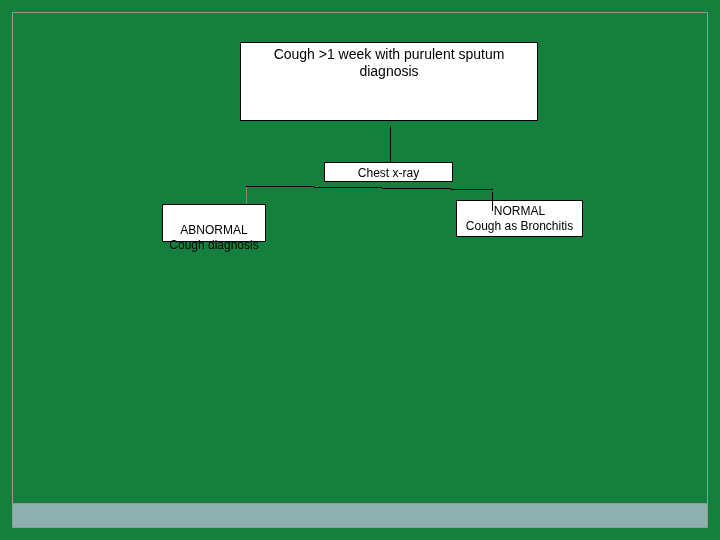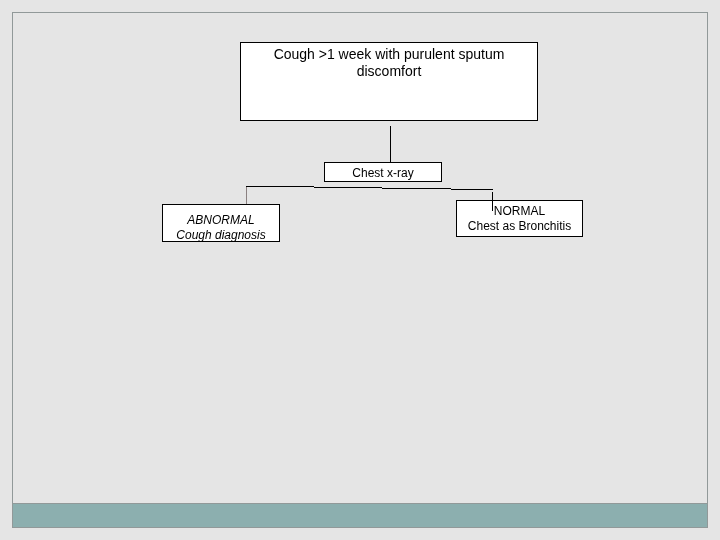--- a/index.html
+++ b/index.html
@@ -1,50 +1,50 @@
 <!DOCTYPE html>
 <html><head>
 <meta charset="utf-8">
 <title>flow</title>
 <style>
   html,body{margin:0;padding:0;}
   body{width:720px;height:540px;background:#ffffff;font-family:"Liberation Sans",sans-serif;-webkit-font-smoothing:antialiased;}
-  #slide{position:relative;width:720px;height:540px;overflow:hidden;background:#e5e5e5;will-change:transform;}
+  #slide{position:relative;width:720px;height:540px;overflow:hidden;background:#15803d;will-change:transform;}
   #frame{position:absolute;left:12px;top:12px;width:696px;height:516px;border:1px solid #919999;box-sizing:border-box;}
   #footbar{position:absolute;left:12px;top:503px;width:696px;height:25px;background:#8cafaf;box-sizing:border-box;border:1px solid #919999;}
   .box{position:absolute;border:1px solid #000;box-sizing:border-box;text-align:center;color:#000;background:#fff;}
   #box-top{left:240px;top:42px;width:298px;height:79px;font-size:14px;line-height:17px;padding-top:2.5px;}
-  #box-xray{left:324px;top:162px;width:118px;height:20px;font-size:12px;line-height:15px;padding-top:2.5px;}
-  #box-abnormal{left:162px;top:204px;width:118px;height:38px;font-size:12px;line-height:15px;padding-top:8px;font-style:italic;}
+  #box-xray{left:324px;top:162px;width:129px;height:20px;font-size:12px;line-height:15px;padding-top:2.5px;}
+  #box-abnormal{left:162px;top:204px;width:104px;height:38px;font-size:12px;line-height:15px;padding-top:18px;}
   #box-normal{left:456px;top:200px;width:127px;height:37px;font-size:12px;line-height:15px;padding-top:3px;}
   #connectors{position:absolute;left:0;top:0;pointer-events:none;shape-rendering:crispEdges;}
 </style>
 </head>
 <body>
 
 <div id="slide">
   <div id="frame"></div>
 
   <div class="box" id="box-top">
     <div>Cough &gt;1 week with purulent sputum</div>
-    <div>discomfort</div>
+    <div>diagnosis</div>
   </div>
 
   <div class="box" id="box-xray">
     <div>Chest x-ray</div>
   </div>
 
   <div class="box" id="box-abnormal">
     <div>ABNORMAL</div>
     <div>Cough diagnosis</div>
   </div>
 
   <div class="box" id="box-normal">
     <div>NORMAL</div>
-    <div>Chest as Bronchitis</div>
+    <div>Cough as Bronchitis</div>
   </div>
 
   <svg id="connectors" width="720" height="540" viewBox="0 0 720 540">
     <line x1="390.5" y1="126" x2="390.5" y2="162" stroke="#000" stroke-width="1.2"></line>
     <g>
       <rect x="246" y="186" width="68" height="1.2" fill="#000"></rect>
       <rect x="314" y="187" width="68" height="1.2" fill="#000"></rect>
       <rect x="382" y="188" width="69" height="1.2" fill="#000"></rect>
       <rect x="451" y="189" width="42" height="1.2" fill="#000"></rect>
     </g>

